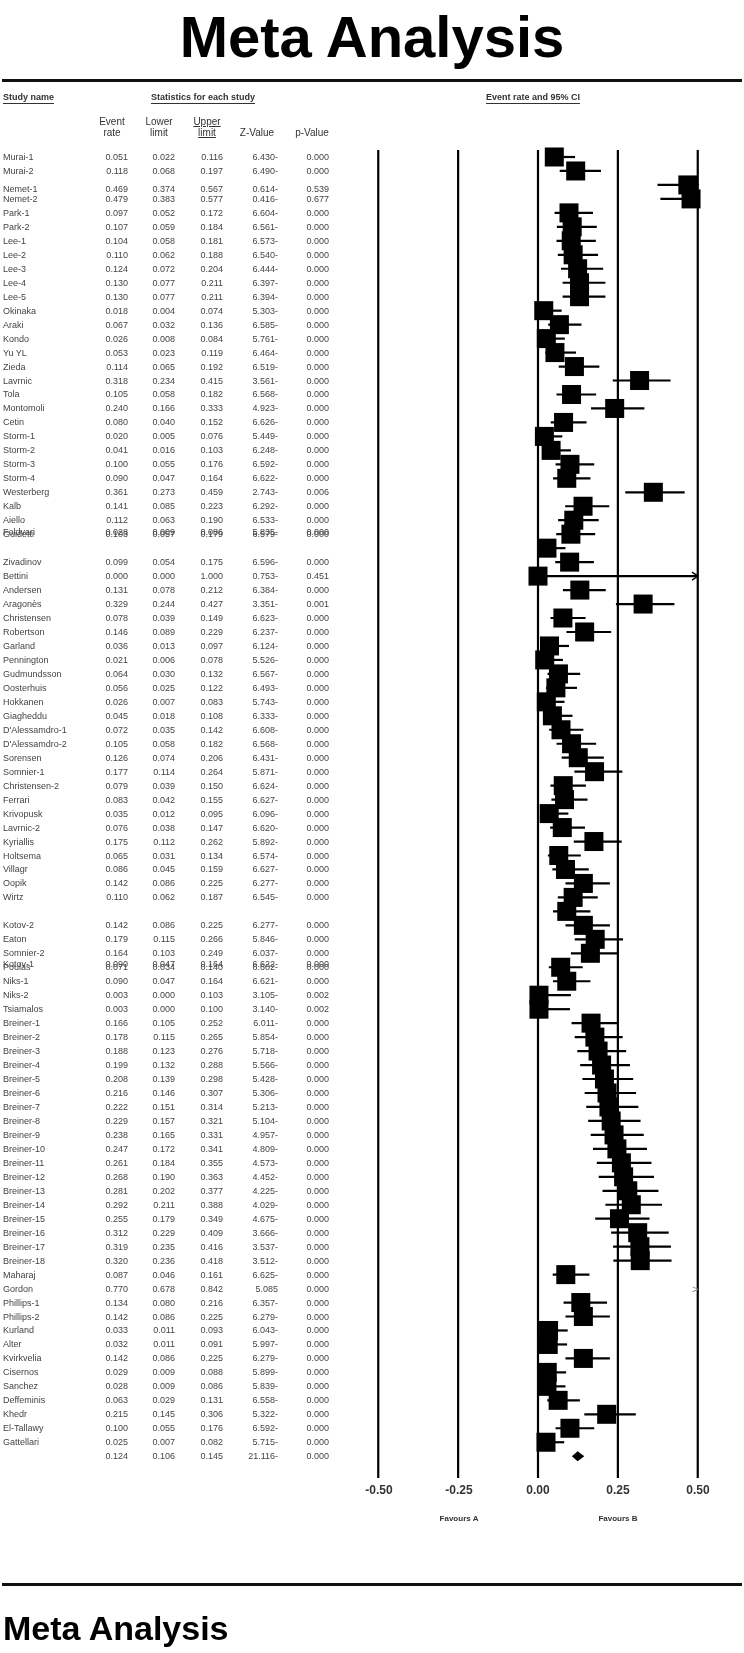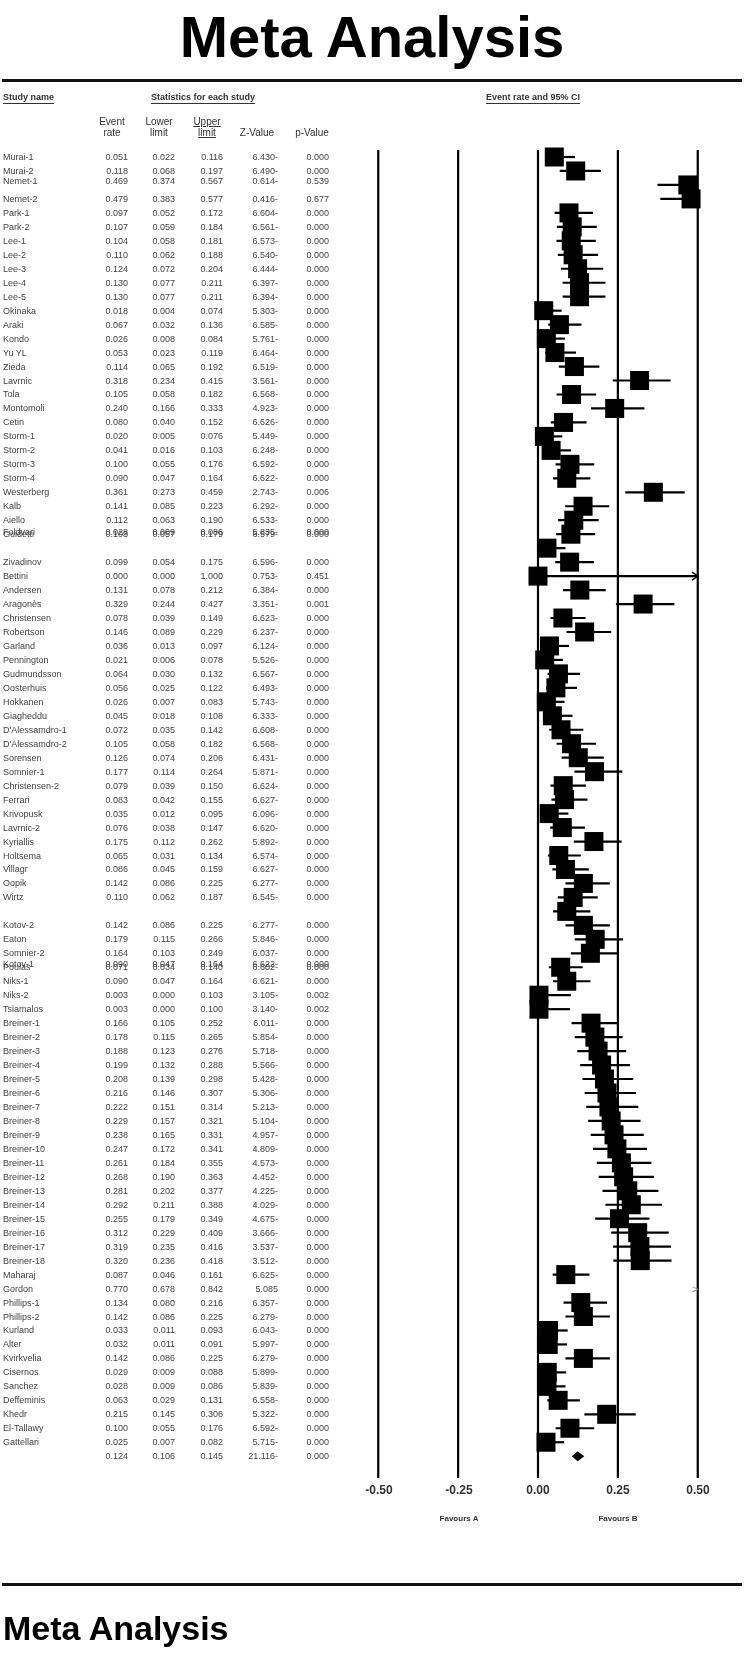--- a/index.html
+++ b/index.html
@@ -61,21 +61,21 @@
       <span class="c-p">0.000</span>
     </div>
     <div class="row" style="top: 163.97px;">
       <span class="c-name">Murai-2</span>
       <span class="c-er">0.118</span>
       <span class="c-ll">0.068</span>
       <span class="c-ul">0.197</span>
       <span class="c-z">6.490-</span>
       <span class="c-p">0.000</span>
     </div>
-    <div class="row" style="top: 174px;">
+    <div class="row" style="top: 182px;">
       <span class="c-name">Nemet-1</span>
       <span class="c-er">0.469</span>
       <span class="c-ll">0.374</span>
       <span class="c-ul">0.567</span>
       <span class="c-z">0.614-</span>
       <span class="c-p">0.539</span>
     </div>
     <div class="row" style="top: 191.91px;">
       <span class="c-name">Nemet-2</span>
       <span class="c-er">0.479</span>

